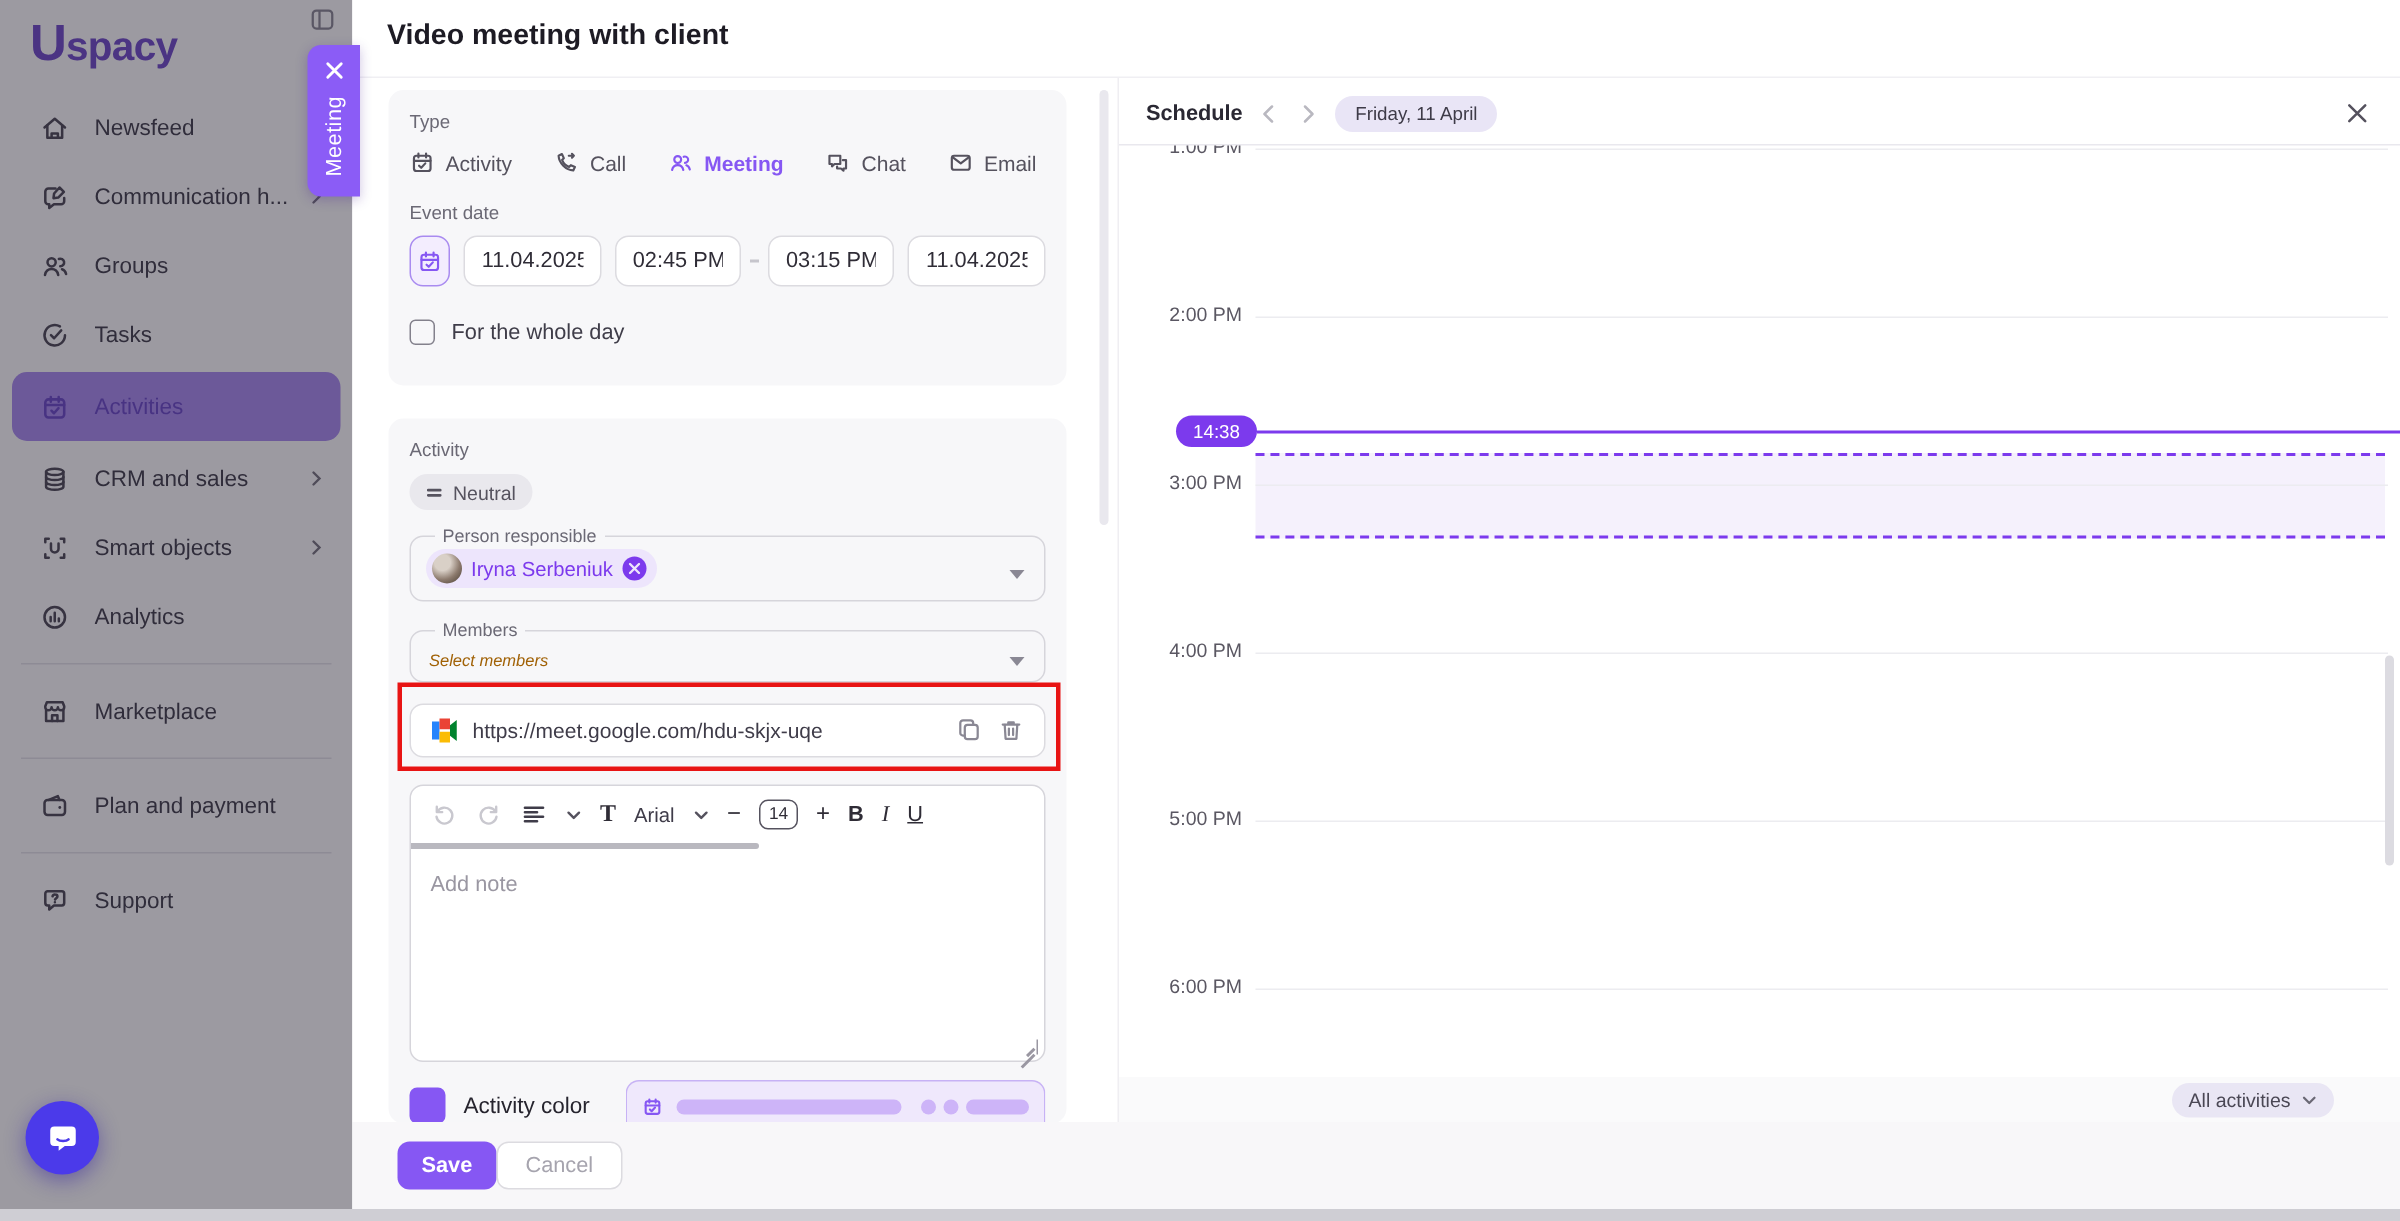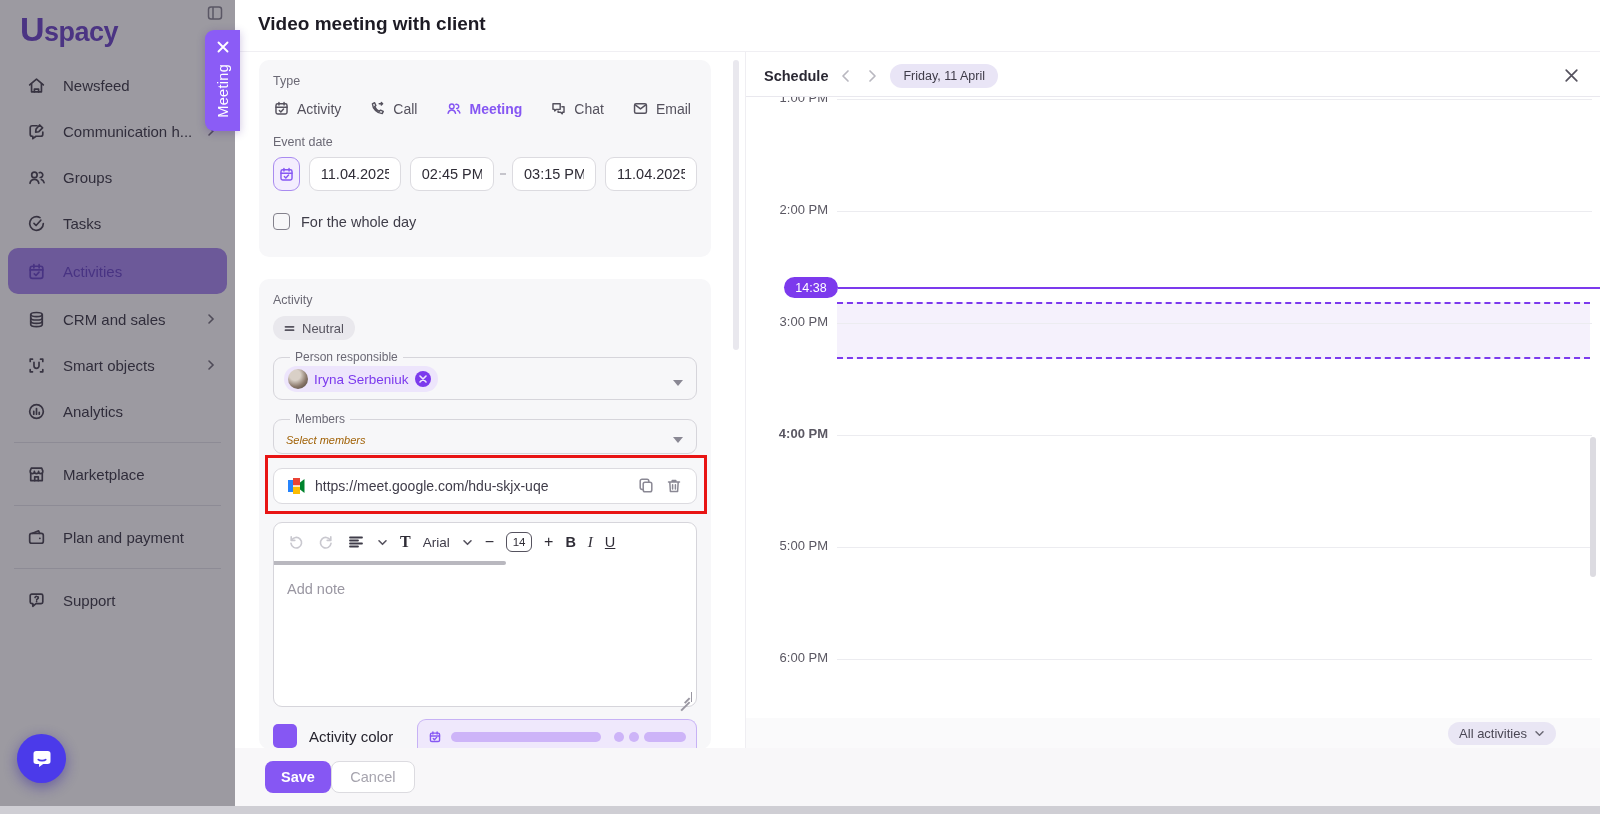--- a/index.html
+++ b/index.html
@@ -535,21 +535,21 @@
 
       <div class="sch-body">
         <div class="sel-region"></div>
 
         <div class="hour-label" style="top:-7px;">1:00 PM</div>
         <div class="hour-line" style="top:2px;"></div>
         <div class="hour-label" style="top:105px;">2:00 PM</div>
         <div class="hour-line" style="top:114px;"></div>
         <div class="hour-label" style="top:217px;">3:00 PM</div>
         <div class="hour-line" style="top:226px;"></div>
-        <div class="hour-label" style="top:329px;font-weight:bold;">4:00 PM</div>
+        <div class="hour-label" style="top:329px;">4:00 PM</div>
         <div class="hour-line" style="top:338px;"></div>
         <div class="hour-label" style="top:441px;">5:00 PM</div>
         <div class="hour-line" style="top:450px;"></div>
         <div class="hour-label" style="top:553px;">6:00 PM</div>
         <div class="hour-line" style="top:562px;"></div>
 
         <div class="now-line"></div>
         <div class="now-badge">14:38</div>
       </div>
 

